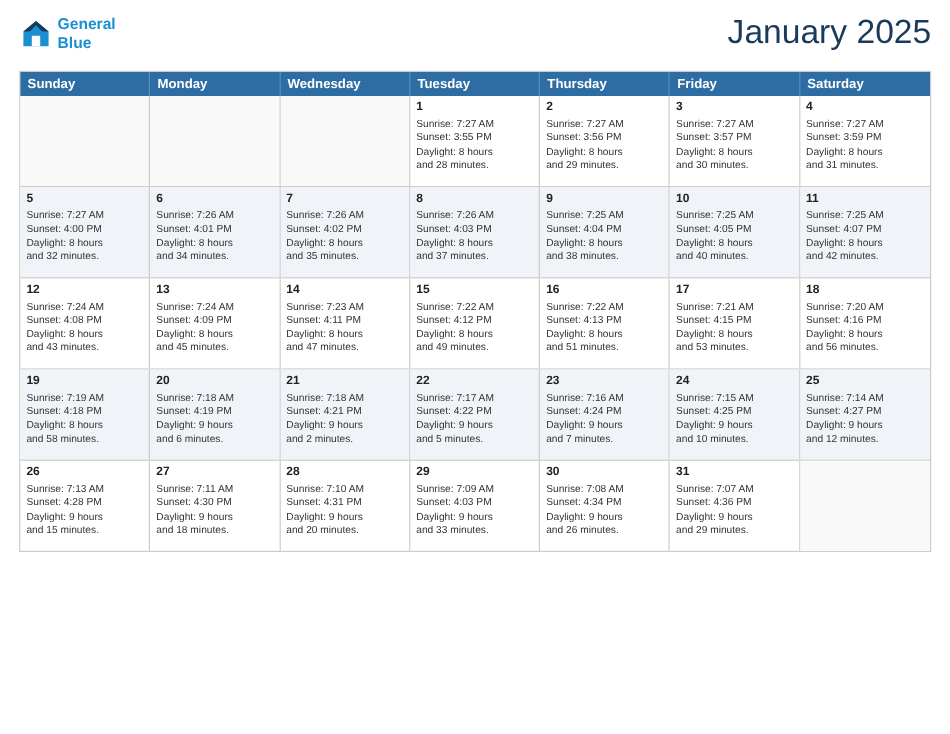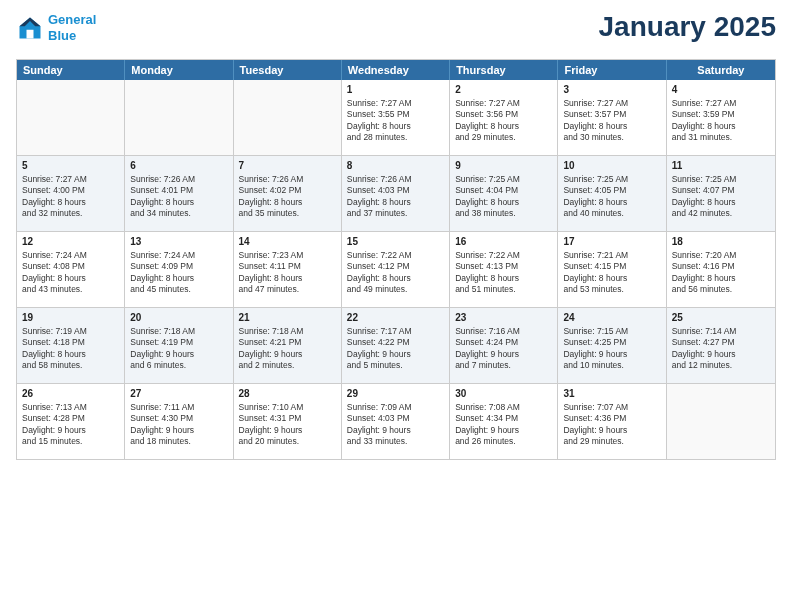--- a/index.html
+++ b/index.html
@@ -39,21 +39,21 @@
     }
     .logo-icon {
       width: 28px;
       height: 28px;
     }
     .title-block {
       text-align: right;
     }
     .main-title {
       font-size: 28px;
-      font-weight: bold;
+      font-weight: normal;
       color: #1a3a5c;
       line-height: 1.1;
     }
     .subtitle {
       font-size: 13px;
       color: #333;
     }
     .calendar {
       flex: 1;
       display: flex;
@@ -67,21 +67,21 @@
       background: #2e6da4;
     }
     .cal-header-cell {
       color: #fff;
       font-size: 11px;
       font-weight: bold;
       padding: 4px 6px;
       text-align: left;
       border-right: 1px solid #5090c0;
     }
-    .cal-header-cell:last-child { border-right: none; text-align: center; }
+    .cal-header-cell:last-child { border-right: none; }
     .cal-body {
       flex: 1;
       display: flex;
       flex-direction: column;
     }
     .cal-row {
       display: grid;
       grid-template-columns: repeat(7, 1fr);
       flex: 1;
       border-top: 1px solid #ccc;
@@ -125,22 +125,22 @@
     </div>
     <div class="title-block">
       <div class="main-title">January 2025</div>
     </div>
   </div>
 
   <div class="calendar">
     <div class="cal-header-row">
       <div class="cal-header-cell">Sunday</div>
       <div class="cal-header-cell">Monday</div>
+      <div class="cal-header-cell">Wednesday</div>
       <div class="cal-header-cell">Tuesday</div>
-      <div class="cal-header-cell">Wednesday</div>
       <div class="cal-header-cell">Thursday</div>
       <div class="cal-header-cell">Friday</div>
       <div class="cal-header-cell">Saturday</div>
     </div>
     <div class="cal-body" id="cal-body">
     <div class="cal-row">
           <div class="cal-cell empty"></div>
           <div class="cal-cell empty"></div>
           <div class="cal-cell empty"></div>
           <div class="cal-cell">

